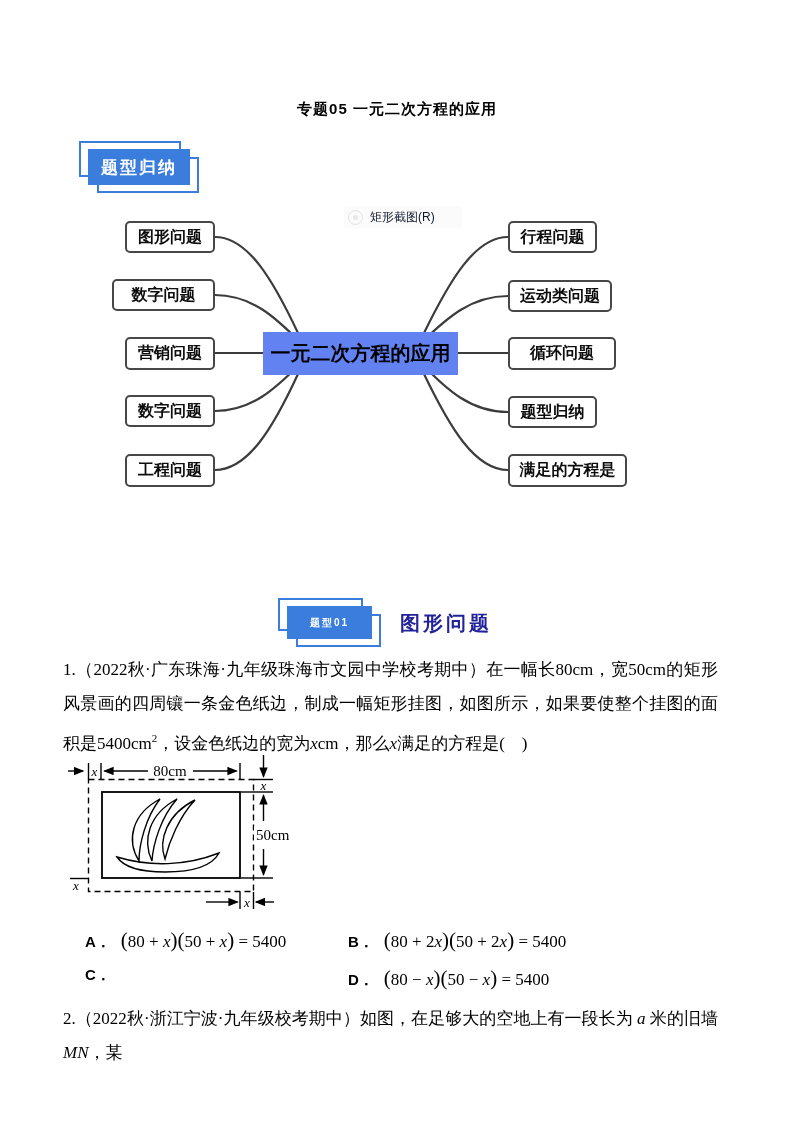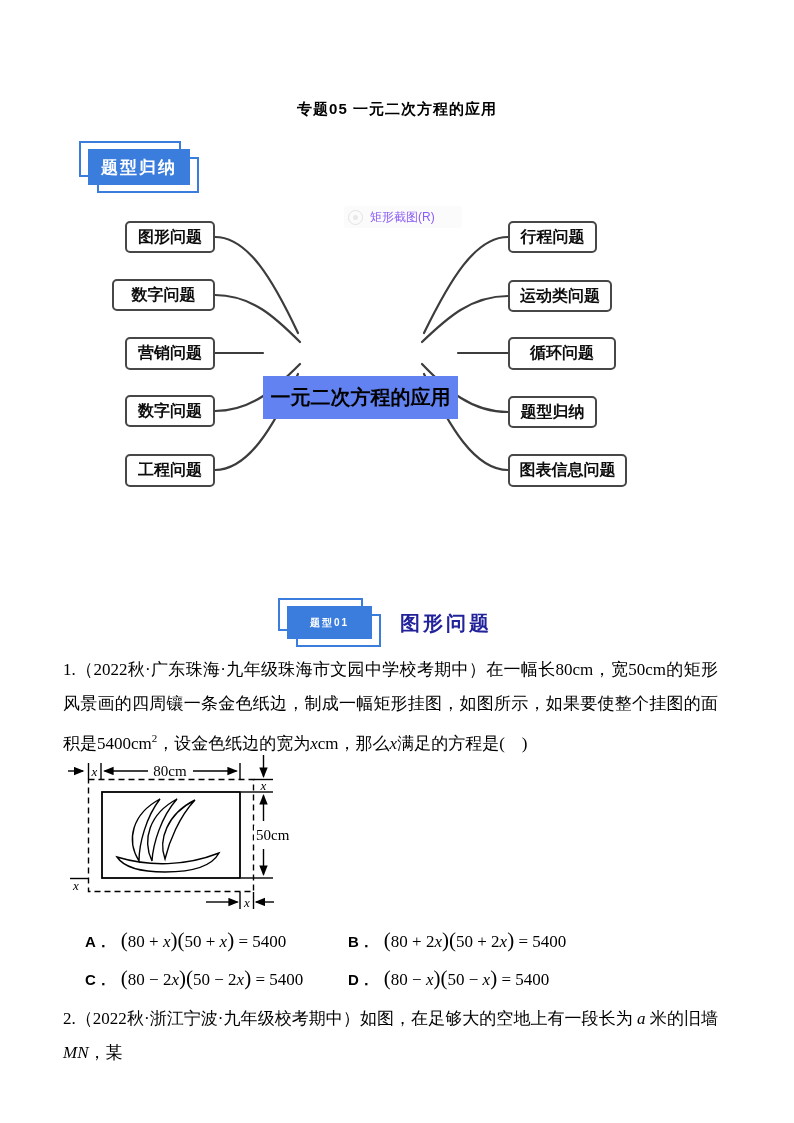--- a/index.html
+++ b/index.html
@@ -21,30 +21,30 @@
   .badge .o2{left:9px;top:8px;}
   .badge-guina{left:88px;top:149px;width:102px;height:36px;font-size:17px;}
   .badge-type01{left:287px;top:606px;width:85px;height:33px;font-size:10px;}
 
   
   .watermark{position:absolute;left:344px;top:206px;width:110px;height:22px;display:flex;
              align-items:center;gap:7px;background:#fbfbfb;border-radius:3px;padding:0 4px;}
   .watermark .circ{width:13px;height:13px;border-radius:50%;border:1px solid #e3e3e3;
              display:flex;align-items:center;justify-content:center;}
   .watermark .circ::after{content:"";width:5px;height:5px;border-radius:50%;background:#e8e8e8;}
-  .watermark .wm-text{font-size:12px;color:#8b5cf6;}
+  .watermark .wm-text{font-size:12px;color:#0f172a;}
 
   
   .mindmap{position:absolute;left:0;top:0;width:794px;height:520px;}
   .mm-box{position:absolute;background:#fff;border:2px solid #474747;border-radius:5px;
           box-sizing:border-box;display:flex;align-items:center;justify-content:center;
           font-weight:bold;font-size:16px;color:#0d0d0d;z-index:2;}
   .mm-center{position:absolute;left:263px;top:332px;width:195px;height:43px;background:#6182f0;
           display:flex;align-items:center;justify-content:center;font-weight:bold;font-size:20px;
-          color:#000;z-index:2;margin-top:44px;}
+          color:#000;z-index:2;}
   .mm-lines{position:absolute;left:0;top:0;z-index:1;}
 
   
   .section-label{position:absolute;left:400px;top:610px;font-size:20px;font-weight:bold;
           color:#22229b;letter-spacing:3px;font-family:"Liberation Serif",serif;}
 
   
   .para{position:absolute;left:63px;width:655px;font-family:"Liberation Serif","DejaVu Serif",serif;
         font-size:17px;line-height:34px;color:#000;text-align:justify;}
   .para .var,.eq .var{font-style:italic;font-family:"Liberation Serif",serif;}
@@ -105,21 +105,21 @@
     <div class="mm-box" style="left:125px;top:337px;width:90px;height:33px;">营销问题</div>
     <div class="mm-box" style="left:125px;top:395px;width:90px;height:32px;">数字问题</div>
     <div class="mm-box" style="left:125px;top:454px;width:90px;height:33px;">工程问题</div>
 
     <div class="mm-center">一元二次方程的应用</div>
 
     <div class="mm-box" style="left:508px;top:221px;width:89px;height:32px;">行程问题</div>
     <div class="mm-box" style="left:508px;top:280px;width:104px;height:32px;">运动类问题</div>
     <div class="mm-box" style="left:508px;top:337px;width:108px;height:33px;">循环问题</div>
     <div class="mm-box" style="left:508px;top:396px;width:89px;height:32px;">题型归纳</div>
-    <div class="mm-box" style="left:508px;top:454px;width:119px;height:33px;">图表信息问题</div>
+    <div class="mm-box" style="left:508px;top:454px;width:119px;height:33px;">满足的方程是</div>
   </div>
 
   <div class="badge badge-type01">
     <div class="o1"></div>
     <div class="o2"></div>
     <div class="fill">题型01</div>
   </div>
   <div class="section-label">图形问题</div>
 
   <div class="para" id="q1-para"><span>1.（2022秋·广东珠海·九年级珠海市文园中学校考期中）在一幅长80cm，宽50cm的矩形风景画的四周镶一条金色纸边，制成一幅矩形挂图，如图所示，如果要使整个挂图的面积是5400cm</span><sup>2</sup><span>，设金色纸边的宽为</span><span class="var">x</span><span>cm，那么</span><span class="var">x</span><span>满足的方程是(　)</span></div>
@@ -179,21 +179,20 @@
   <div class="opt" id="opt-a">
     <span class="opt-label">A．</span>
     <span class="eq"><span class="par">(</span><span>80 + </span><span class="var">x</span><span class="par">)</span><span class="par">(</span><span>50 + </span><span class="var">x</span><span class="par">)</span><span> = 5400</span></span>
   </div>
   <div class="opt" id="opt-b">
     <span class="opt-label">B．</span>
     <span class="eq"><span class="par">(</span><span>80 + 2</span><span class="var">x</span><span class="par">)</span><span class="par">(</span><span>50 + 2</span><span class="var">x</span><span class="par">)</span><span> = 5400</span></span>
   </div>
   <div class="opt" id="opt-c">
     <span class="opt-label">C．</span>
-    <span class="eq"><span class="par">(</span><span>80 − 2</span><span class="var">x</span><span class="par">)</span><span class="par">(</span><span>50 − 2</span><span class="var">x</span><span class="par">)</span><span> = 5400</span></span>
   </div>
   <div class="opt" id="opt-d">
     <span class="opt-label">D．</span>
     <span class="eq"><span class="par">(</span><span>80 − </span><span class="var">x</span><span class="par">)</span><span class="par">(</span><span>50 − </span><span class="var">x</span><span class="par">)</span><span> = 5400</span></span>
   </div>
 
   <div class="para" id="q2-para"><span>2.（2022秋·浙江宁波·九年级校考期中）如图，在足够大的空地上有一段长为 </span><span class="var">a</span><span> 米的旧墙</span><span class="var">MN</span><span>，某</span></div>
 
 </div>
 

